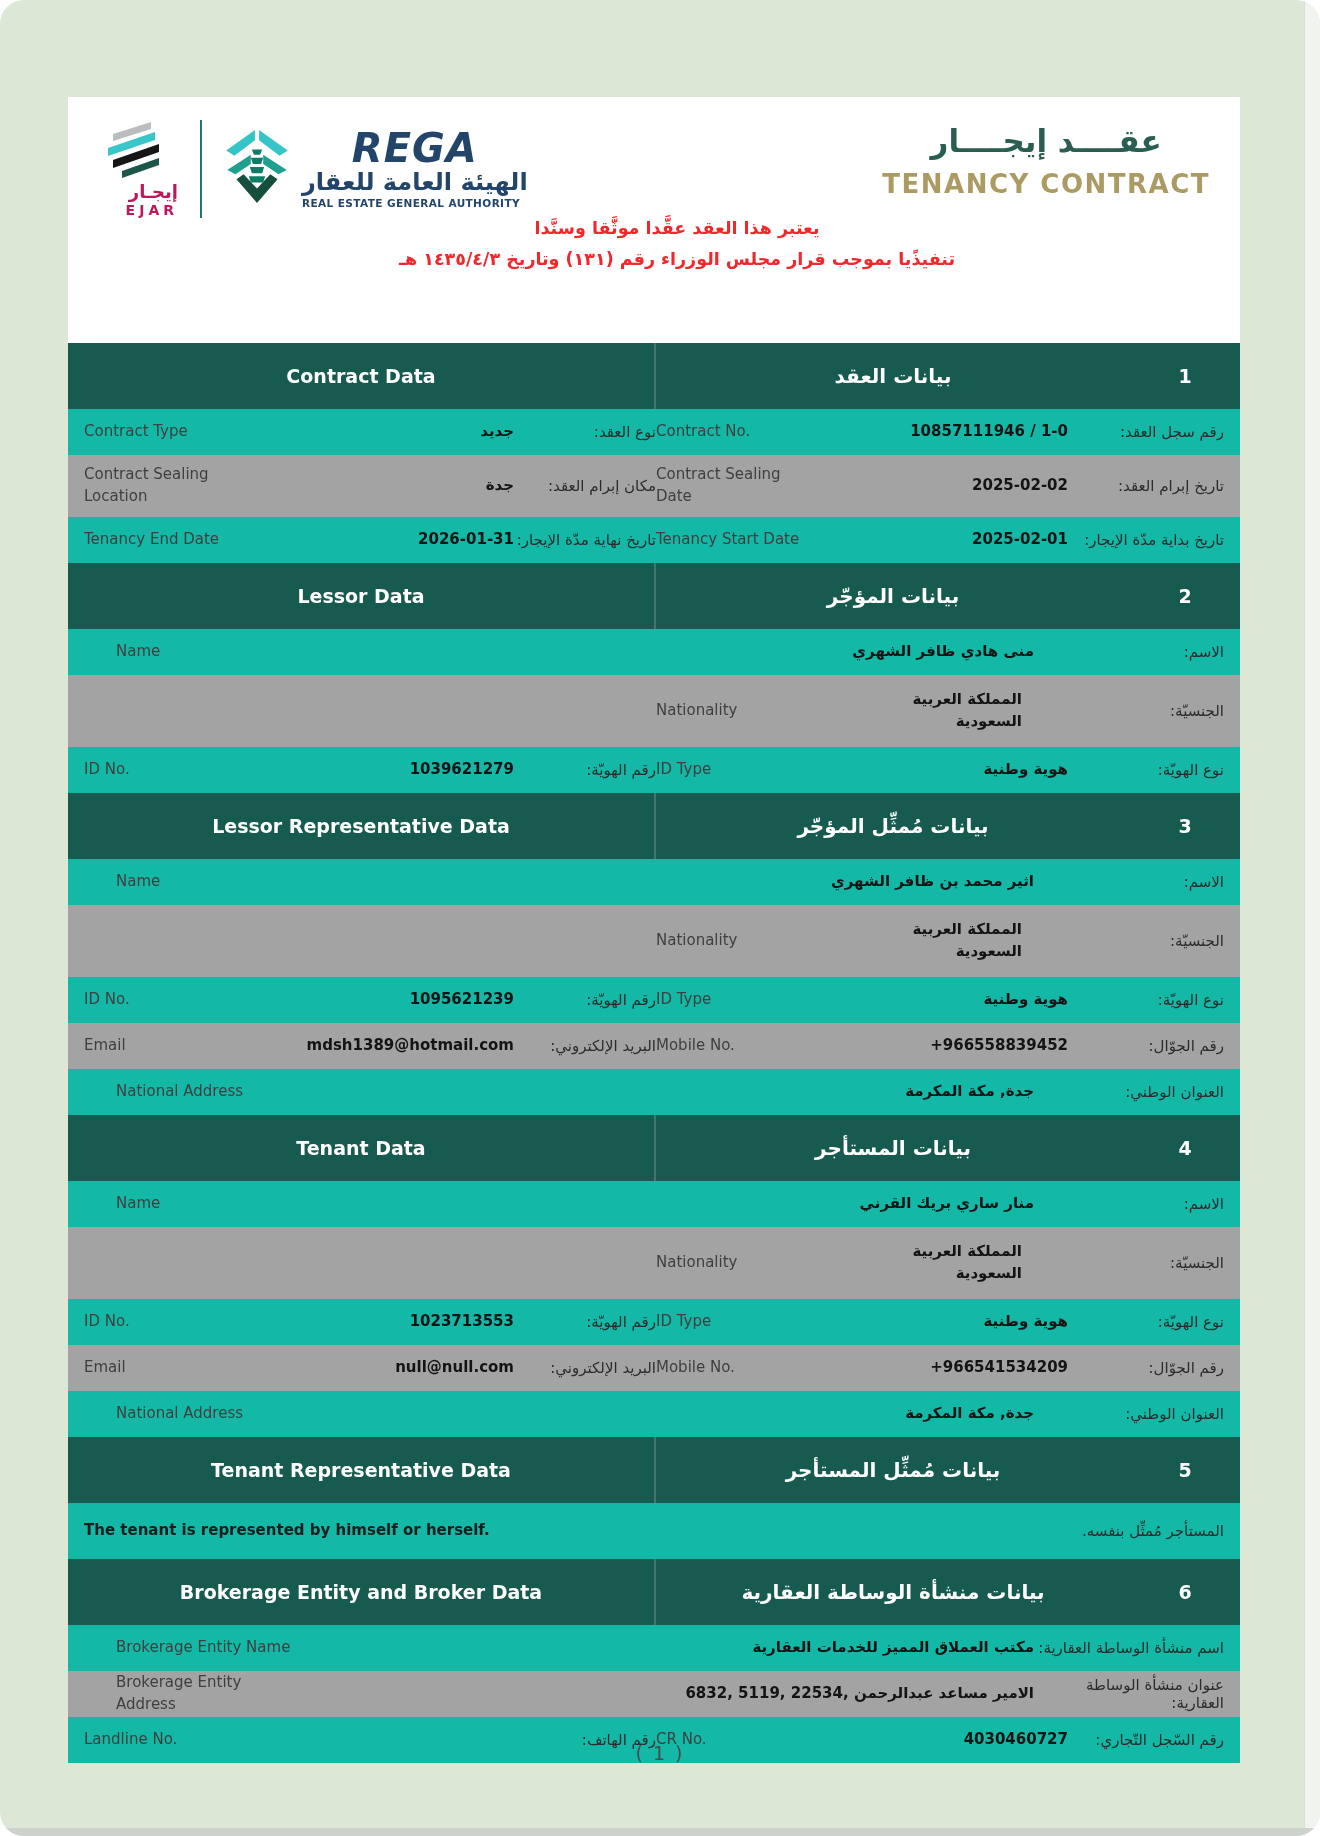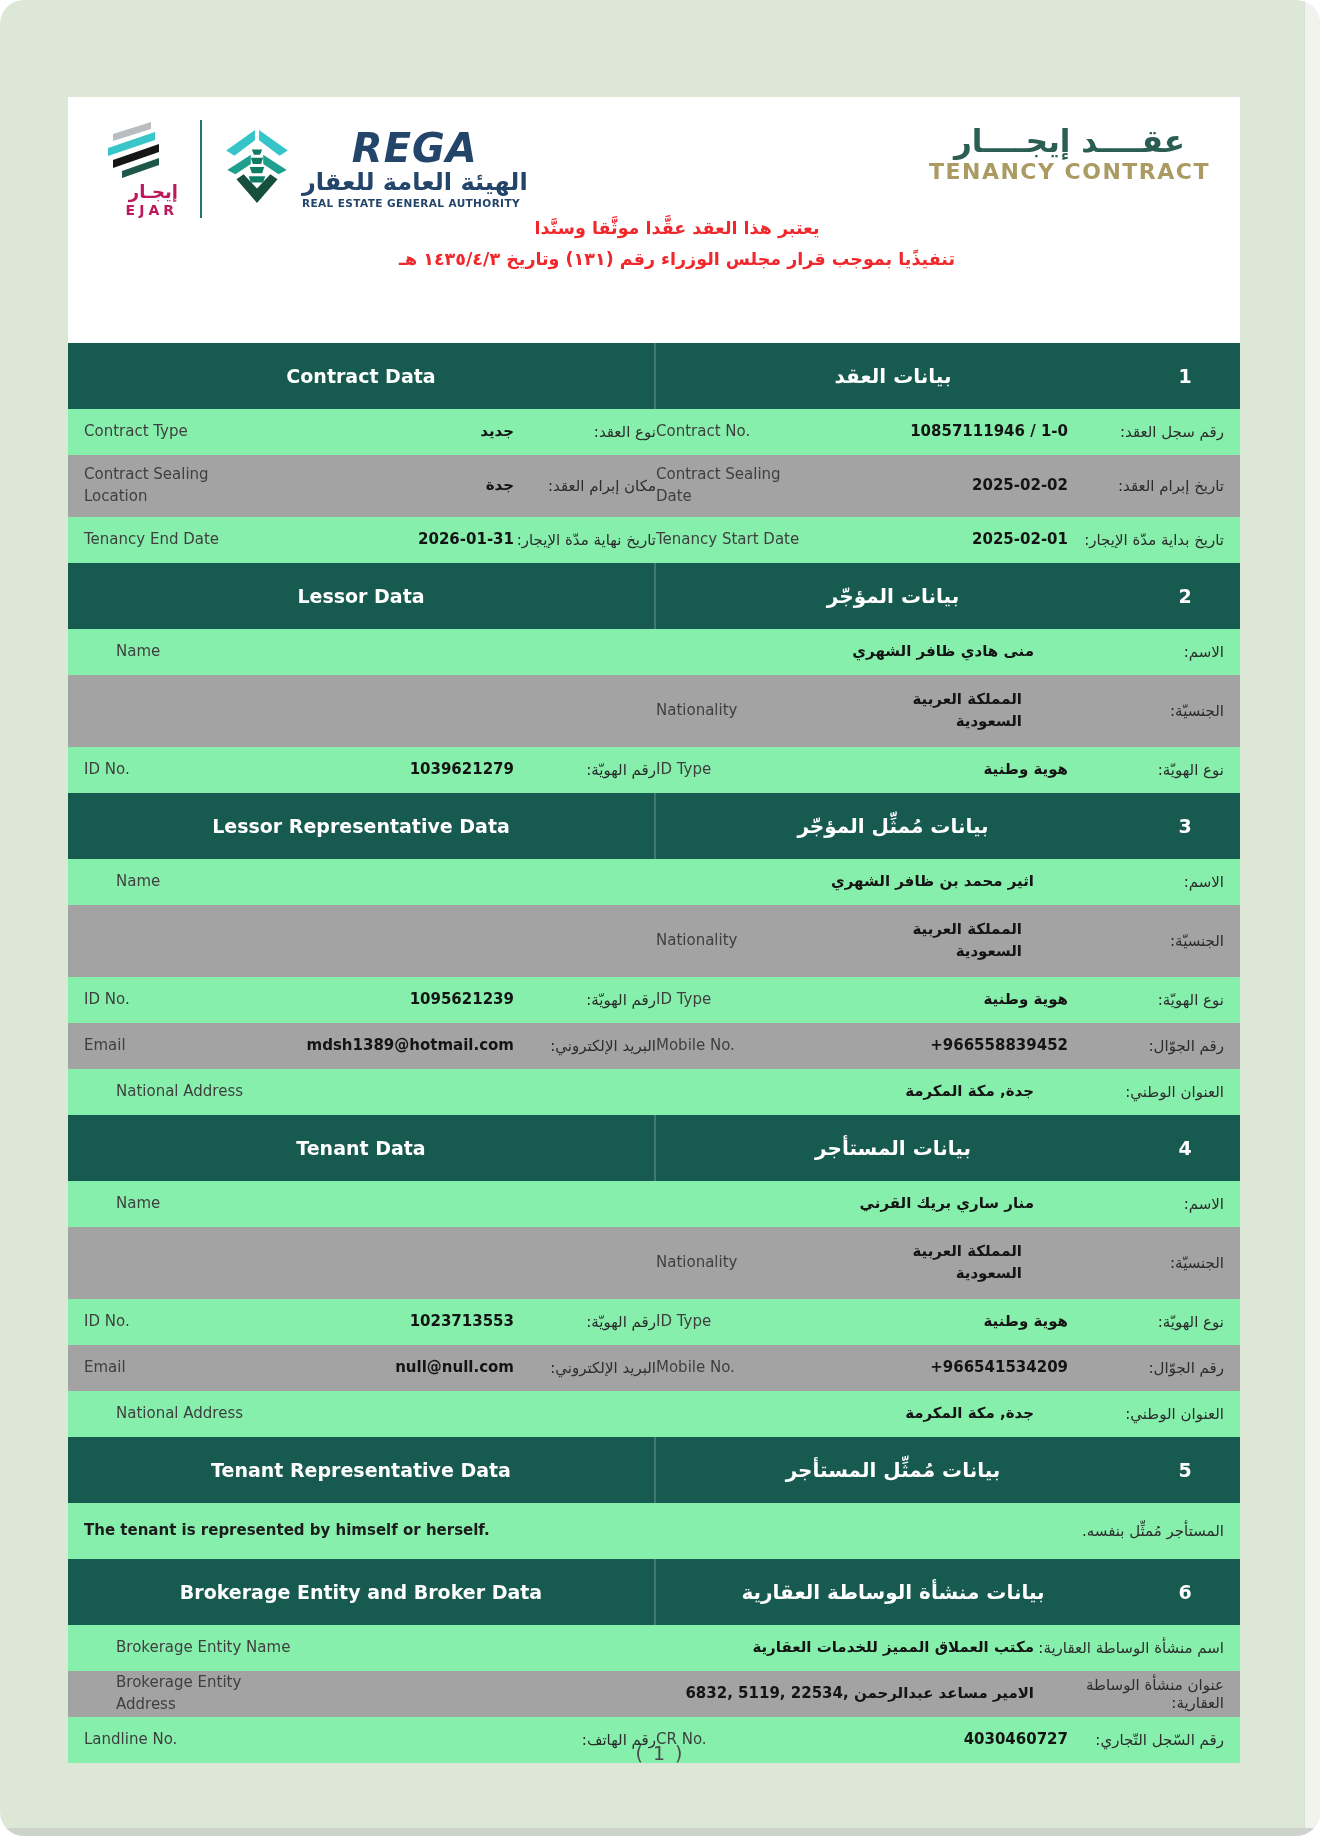--- a/index.html
+++ b/index.html
@@ -35,37 +35,37 @@
   .ejar-ar { font-size:18px; font-weight:bold; direction:rtl; margin-top:2px; }
   .ejar-en { font-size:14px; font-weight:bold; letter-spacing:4px; }
   .logo-divider { width:2px; height:98px; background:#2a6f7a; }
   .rega { display:flex; align-items:center; gap:12px; }
   .rega-text { color:#23456a; }
   .rega-acronym { font-size:40px; font-weight:bold; line-height:1; letter-spacing:1px; font-style:italic;text-align:center; }
   .rega-ar { font-size:24px; font-weight:bold; direction:rtl; line-height:1.2; }
   .rega-en { font-size:10.5px; font-weight:bold; letter-spacing:0.4px; }
   .titles { position:absolute; right:30px; top:26px; text-align:center; }
   .title-ar { color:#2b5e53; font-size:31px; font-weight:bold; direction:rtl; }
-  .title-en { color:#ab9b63; font-size:22px; font-weight:bold; letter-spacing:1.5px; }
+  .title-en { color:#ab9b63; font-size:26px; font-weight:bold; letter-spacing:1.5px; margin-top:10px; }
   .notice {
     position:absolute; top:116px; left:46px; right:0; text-align:center;
     color:#f1272b; font-weight:bold; font-size:17.5px; line-height:31px; direction:rtl;
   }
   
   .sec-head {
     display:grid; grid-template-columns:586px 1fr 110px;
     height:66px; background:#175a4f; color:#ffffff; align-items:stretch;
   }
   .sec-head > div { display:flex; align-items:center; justify-content:center; }
   .t-en { font-weight:bold; font-size:19px; }
   .t-ar { font-weight:bold; font-size:20px; direction:rtl; border-left:2px solid rgba(255,255,255,0.18); }
   .t-num { font-weight:bold; font-size:19px; }
   .row {
     display:grid; align-items:center; min-height:46px; padding:0 16px;
-    font-size:15px; background:#86efac;
+    font-size:15px; background:#14b8a6;
   }
   .row.g { background:#a3a3a3; }
   .row.two  { grid-template-columns:180px 250px 142px 150px 262px 1fr; }
   .row.full { grid-template-columns:180px 1fr 190px;padding-left:48px; }
   .row.nat  { grid-template-columns:572px 150px 262px 1fr; min-height:72px; }
   .row.note { grid-template-columns:1fr 1fr; min-height:56px; }
   .row.tall { min-height:62px; }
   .en  { color:#3f3f3f; line-height:1.45; }
   .val { font-weight:bold; color:#141414; text-align:right; direction:rtl; line-height:1.45; }
   .val.ltr { direction:ltr; }

